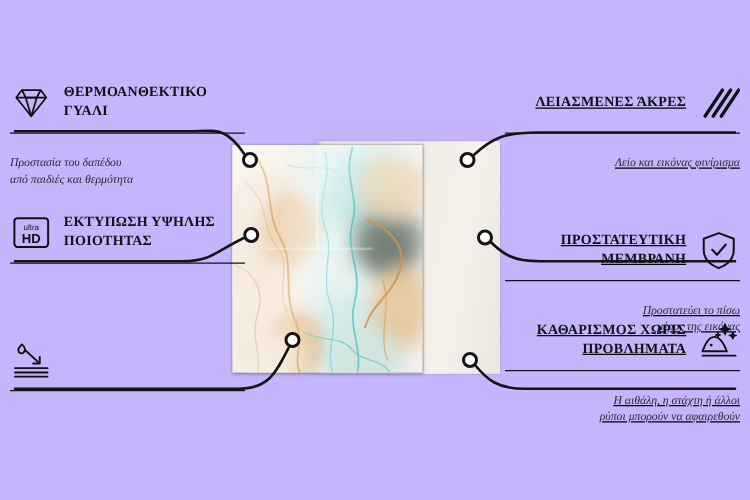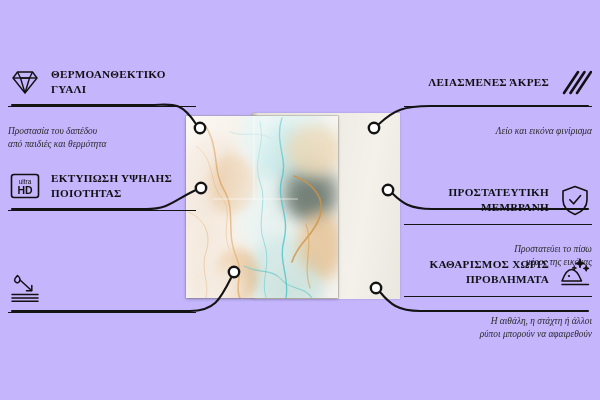--- a/index.html
+++ b/index.html
@@ -38,21 +38,21 @@
   }
   .glassgloss:before, .glassgloss:after{
     content:""; position:absolute; background:rgba(255,255,255,.30);
   }
   .glassgloss:before{ left:44%; top:0; width:2px; height:46%; }
   .glassgloss:after { left:18%; top:45%; width:56%; height:2px; }
 
   
   .feat { position: absolute; width: 188px; }
   .feat.left  { left: 8px;  text-align: left; }
-  .feat.right { right: 8px; text-align: right; }
+  .feat.right { right: 8px; text-align: right; text-decoration: underline; }
 
   .head { display: flex; align-items: center; gap: 9px; height: 40px; }
   .feat.right .head { flex-direction: row-reverse; }
 
   .icon { width: 34px; height: 34px; flex: 0 0 34px; position: relative; }
   .icon svg { display: block; width: 100%; height: 100%; }
 
   .title {
     font-size: 11.2px; font-weight: 700; letter-spacing: .25px;
     line-height: 1.32; color: #111; text-transform: uppercase;
@@ -189,21 +189,21 @@
             <g stroke="#111" stroke-width="2.6" stroke-linecap="round">
           <path d="M6 28 L20 7"></path>
               <path d="M12.5 28 L26.5 7"></path>
               <path d="M19 28 L33 7"></path>
         </g>
           </svg>
       </span>
       <span class="title">ΛΕΙΑΣΜΕΝΕΣ ΆΚΡΕΣ</span>
     </div>
     <div class="rule"></div>
-    <div class="desc">Λείο και εικόνα φινίρισμα</div>
+    <div class="desc">Λείο και εικόνας φινίρισμα</div>
   </div>
 
   <div class="feat right" style="top:180px;">
     <div class="head">
       <span class="icon">
         <svg viewBox="0 0 34 34">
             <g fill="none" stroke="#111" stroke-width="1.6" stroke-linecap="round" stroke-linejoin="round">
           <path d="M17 3.5 L29 8 V17 C29 24.5 23.5 29 17 31.5 C10.5 29 5 24.5 5 17 V8 Z"></path>
           <path d="M11.8 16.8 L15.6 20.8 L22.6 12.6"></path>
         </g>

